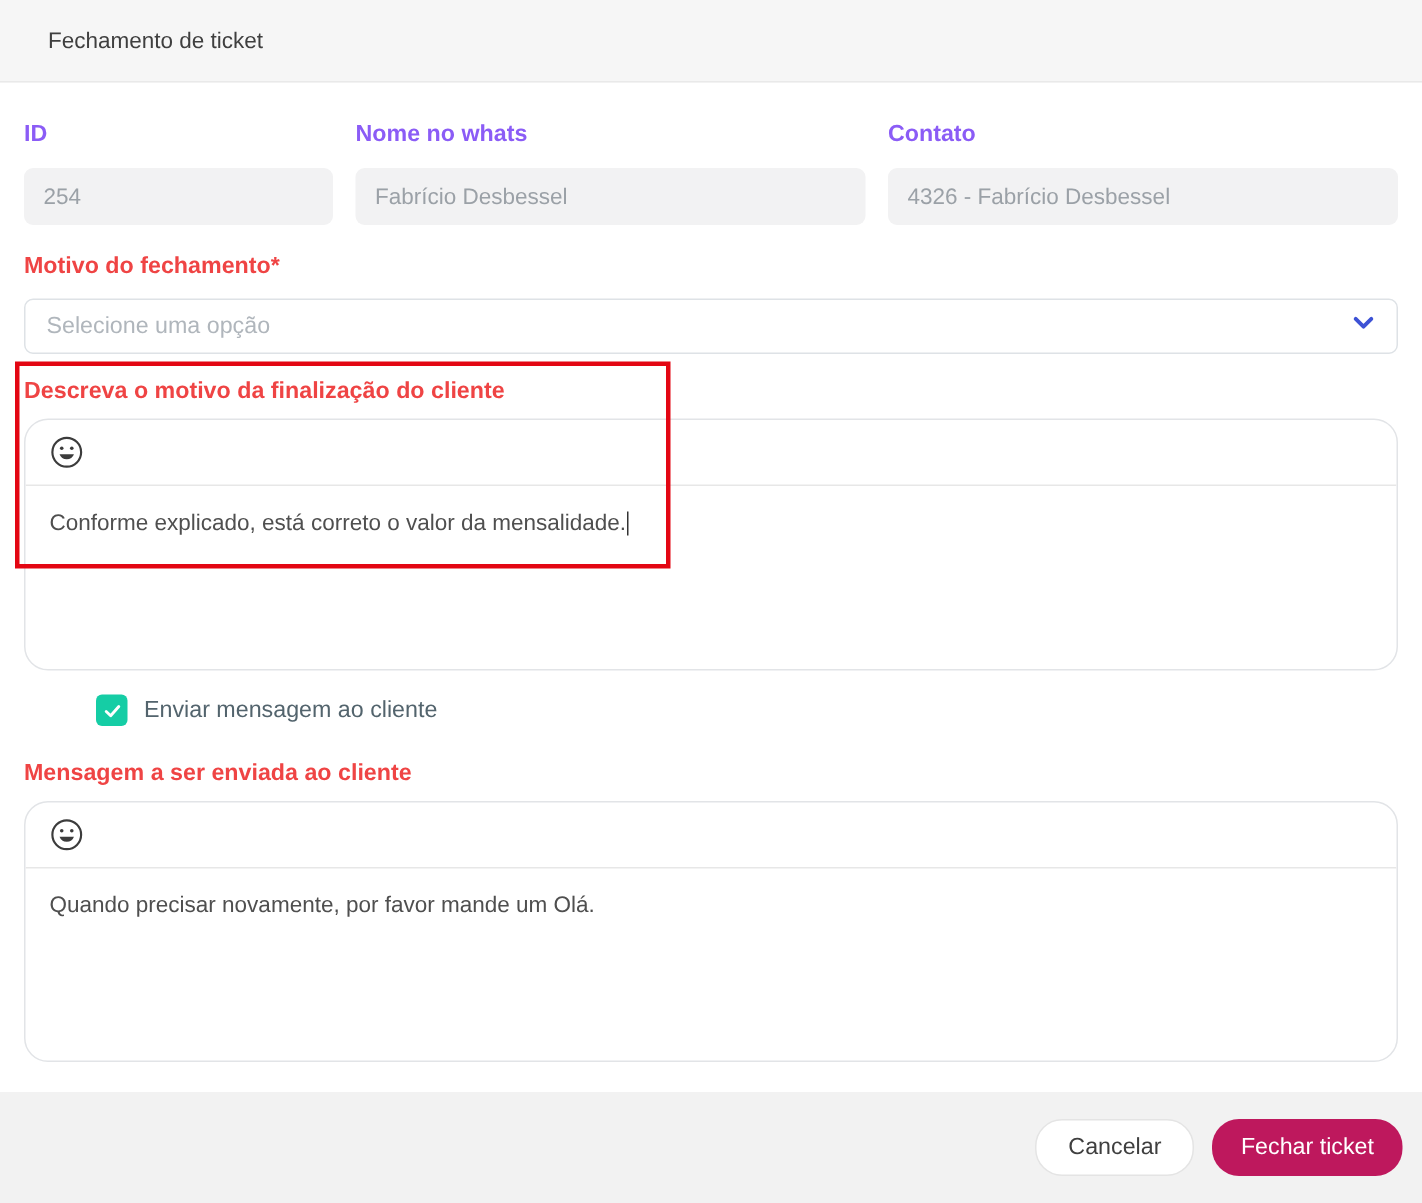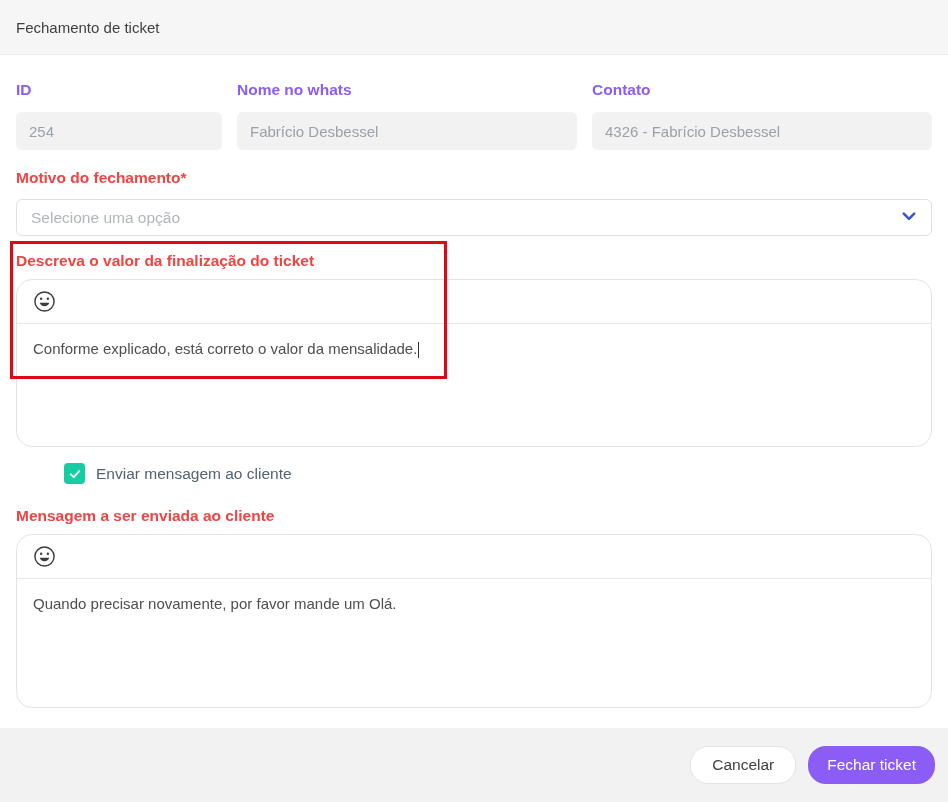--- a/index.html
+++ b/index.html
@@ -9,21 +9,21 @@
     background:#ffffff;
     position:relative;
     overflow:hidden;
     color:#2e3d50;
   }
   .modal-header {
     height:55px;
     background:#f6f6f6;
     border-bottom:1px solid #e9e9e9;
     display:flex; align-items:center;
-    padding:0 16px;
+    padding:0 32px;
     font-size:15px;
     color:#3f3f3f;
   }
   .modal-body { padding:0 16px; }
   .fields-row { display:flex; gap:15px; margin-top:25px; }
   .field-id { flex:0 0 206px; }
   .field-grow { flex:1 1 0; }
   .field-label {
     font-weight:700;
     font-size:15.5px;
@@ -128,21 +128,21 @@
     cursor:pointer;
     display:flex; align-items:center; justify-content:center;
   }
   .btn-cancel {
     background:#ffffff;
     border:1px solid #e4e4e4;
     color:#3f3f3f;
     padding:0 21px;
   }
   .btn-submit {
-    background:#8b5cf6;
+    background:#be185d;
     border:none;
     color:#ffffff;
     padding:0 19px;
   }
   .annotation-box {
     position:absolute;
     left:10px; top:241px;
     width:437px; height:138px;
     border:3px solid #e30613;
     pointer-events:none;
@@ -176,21 +176,21 @@
   <div class="section-label motivo-label">Motivo do fechamento*</div>
   <div class="select-control">
     <span class="select-placeholder">Selecione uma opção</span>
     <span>
       <svg viewBox="0 0 16 16" width="16" height="16">
           <path d="M2.8 5.6 L8 10.8 L13.2 5.6" fill="none" stroke="#3d52d5" stroke-width="2.6" stroke-linecap="round" stroke-linejoin="round"></path>
         </svg>
     </span>
   </div>
 
-  <div class="section-label descreva-label">Descreva o valor da finalização do ticket</div>
+  <div class="section-label descreva-label">Descreva o motivo da finalização do cliente</div>
   <div class="editor">
     <div class="editor-toolbar">
       <button class="emoji-btn">
         <svg viewBox="0 0 24 24" width="23" height="23">
           <circle cx="12" cy="12" r="10" fill="none" stroke="#3c3c3c" stroke-width="1.5"></circle>
           <circle cx="8.5" cy="9.2" r="1.25" fill="#3c3c3c"></circle>
           <circle cx="15.5" cy="9.2" r="1.25" fill="#3c3c3c"></circle>
           <path d="M7 13.4 a5.3 5.3 0 0 0 10 0 z" fill="#3c3c3c"></path>
         </svg>
       </button>

